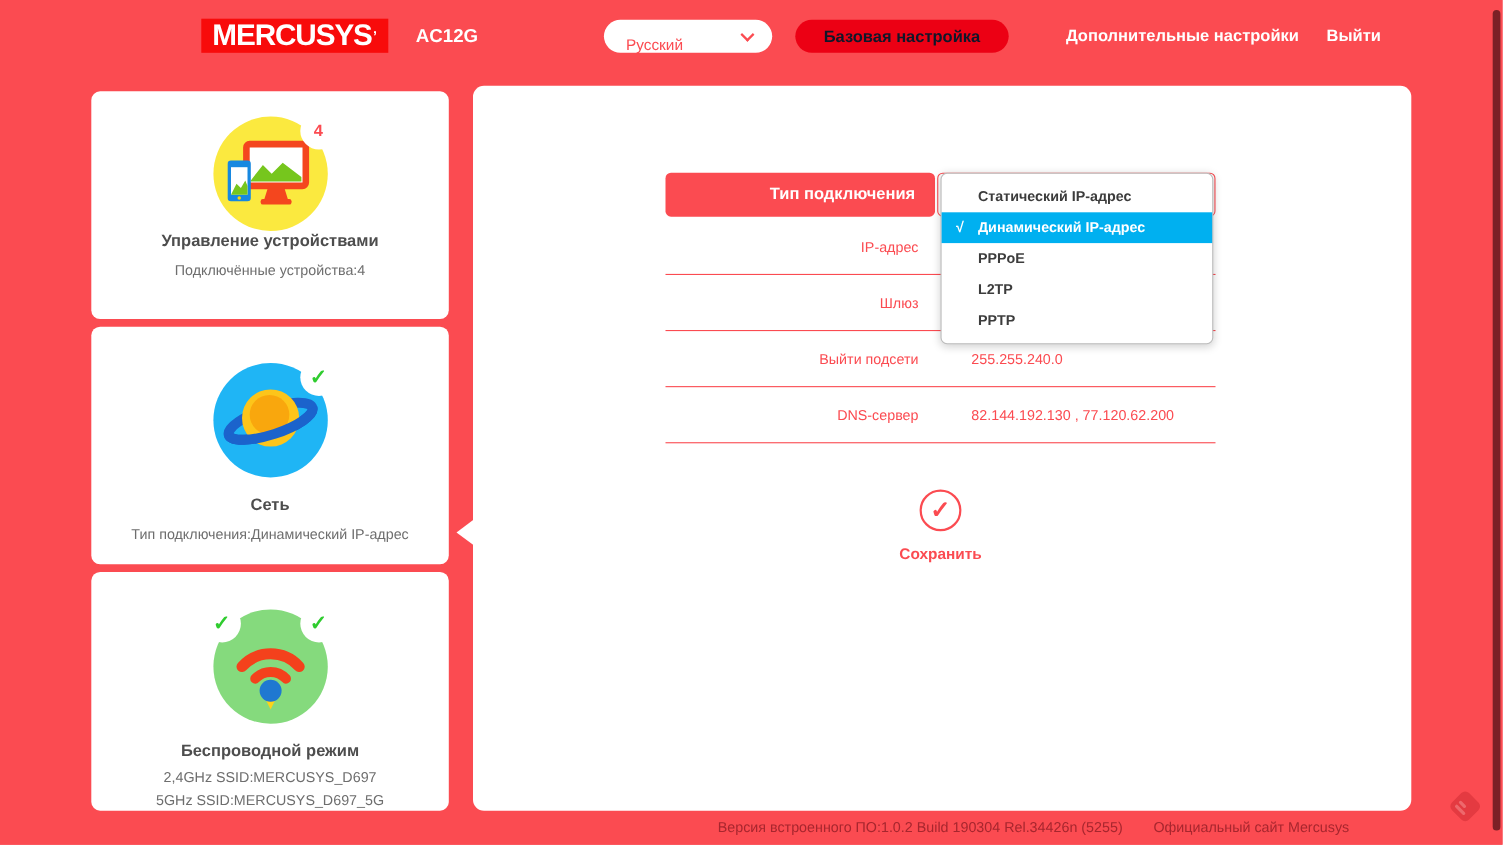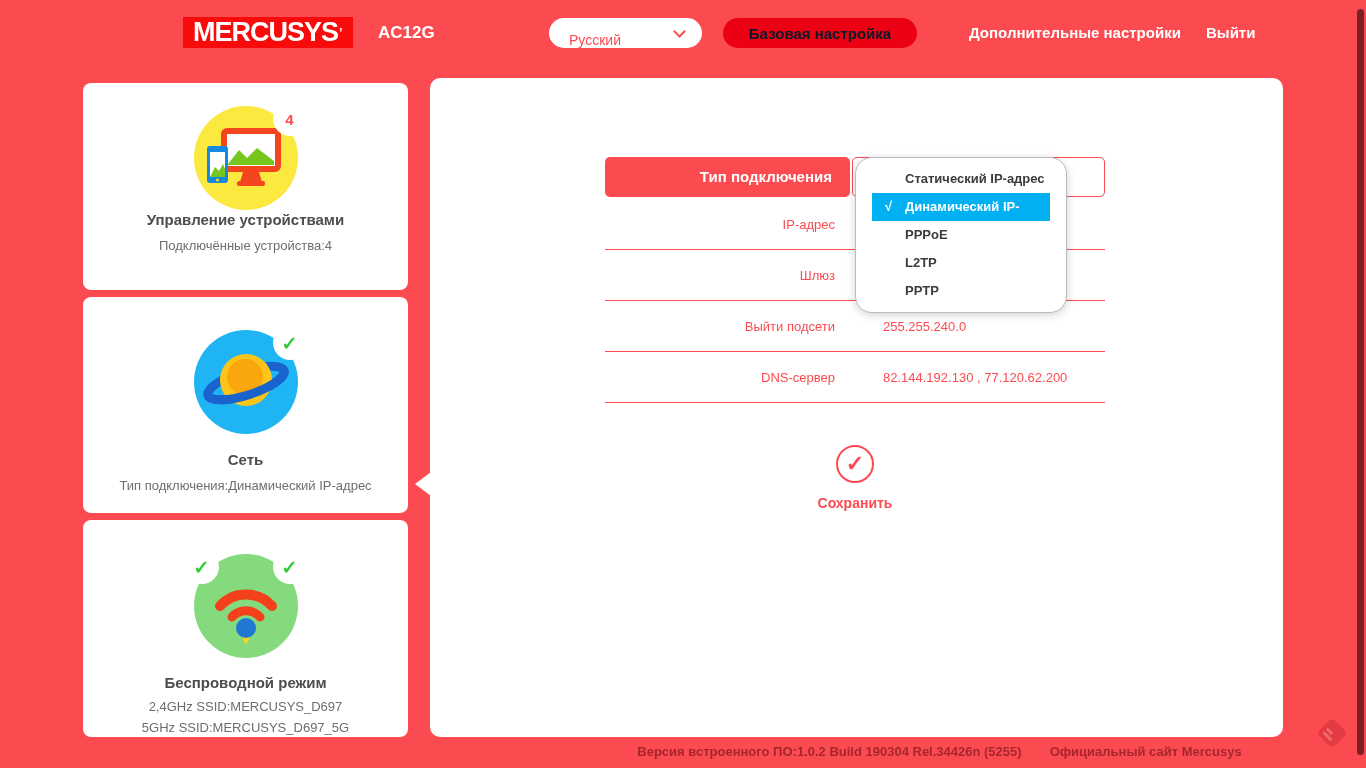--- a/index.html
+++ b/index.html
@@ -55,43 +55,43 @@
                  border-top:12px solid transparent; border-bottom:12px solid transparent;
                  border-right:16px solid #fff; }
   .form { position:absolute; left:175px; top:79px; width:500px; }
 
   .type-btn { position:absolute; left:0; top:0; width:245px; height:40px; background:#fb4b51;
               border-radius:5px; color:#fff; font-size:15px; font-weight:bold; line-height:40px;
               text-align:right; padding-right:18px; }
   .type-select { position:absolute; left:247px; top:0; width:253px; height:40px; background:#fff;
                  border:1px solid #fb4b51; border-radius:5px; cursor:pointer; }
 
-  .dropdown { position:absolute; left:250px; top:0; width:212px; background:#fff;
-              border:1px solid #bbb; border-radius:17px; box-shadow:0 2px 8px rgba(0,0,0,.18);
-              padding:7px 16px; z-index:5; }
+  .dropdown { position:absolute; left:250px; top:0; width:248px; background:#fff;
+              border:1px solid #bbb; border-radius:6px; box-shadow:0 2px 8px rgba(0,0,0,.18);
+              padding:7px 0; z-index:5; }
   .dd-item { position:relative; height:28px; line-height:28px; padding-left:33px;
              color:#3c3c3c; font-size:13px; font-weight:bold; cursor:pointer; }
   .dd-item.selected { background:#00b0f0; color:#fff; }
   .dd-check { position:absolute; left:13px; top:0; font-weight:bold; }
 
   .rows { position:absolute; left:0; top:42px; width:500px; }
   .frow { display:flex; align-items:center; height:51px; border-bottom:1px solid #fb4b51; }
   .flabel { flex:0 0 230px; text-align:right; color:#fb4b51; font-size:13px; }
   .fvalue { margin-left:48px; color:#fb4b51; font-size:13px; }
 
   .save { position:absolute; left:0; top:288px; width:500px; text-align:center; cursor:pointer; }
   .save-circle { width:38px; height:38px; border:2px solid #fb4b51; border-radius:50%; margin:0 auto;
                  display:flex; align-items:center; justify-content:center;
                  color:#fb4b51; font-size:22px; font-weight:bold; }
   .save-label { margin-top:12px; color:#fb4b51; font-size:14px; font-weight:bold; }
 
   
   .footer { position:absolute; left:513px; top:744px; width:853px; display:flex;
             justify-content:center; gap:28px; }
-  .footer span { color:#a7262e; font-size:13px; font-weight:bold; }
+  .footer span { color:#a7262e; font-size:13px; font-weight:normal; }
   .footer .site { cursor:pointer; }
 
   
   .corner-icon { position:absolute; left:1321px; top:722px; width:22px; height:22px;
                  background:#e43a41; border-radius:5px; transform:rotate(45deg); }
   .corner-icon i { position:absolute; background:#ee686c; border-radius:2px; display:block; }
   .corner-icon .s1 { left:4px; bottom:4px; width:12px; height:3px; }
   .corner-icon .s2 { left:4px; bottom:9px; width:8px; height:3px; }
   .scrollbar { position:absolute; right:2px; top:9px; width:7px; height:746px;
                background:#7c2026; border-radius:4px; }

